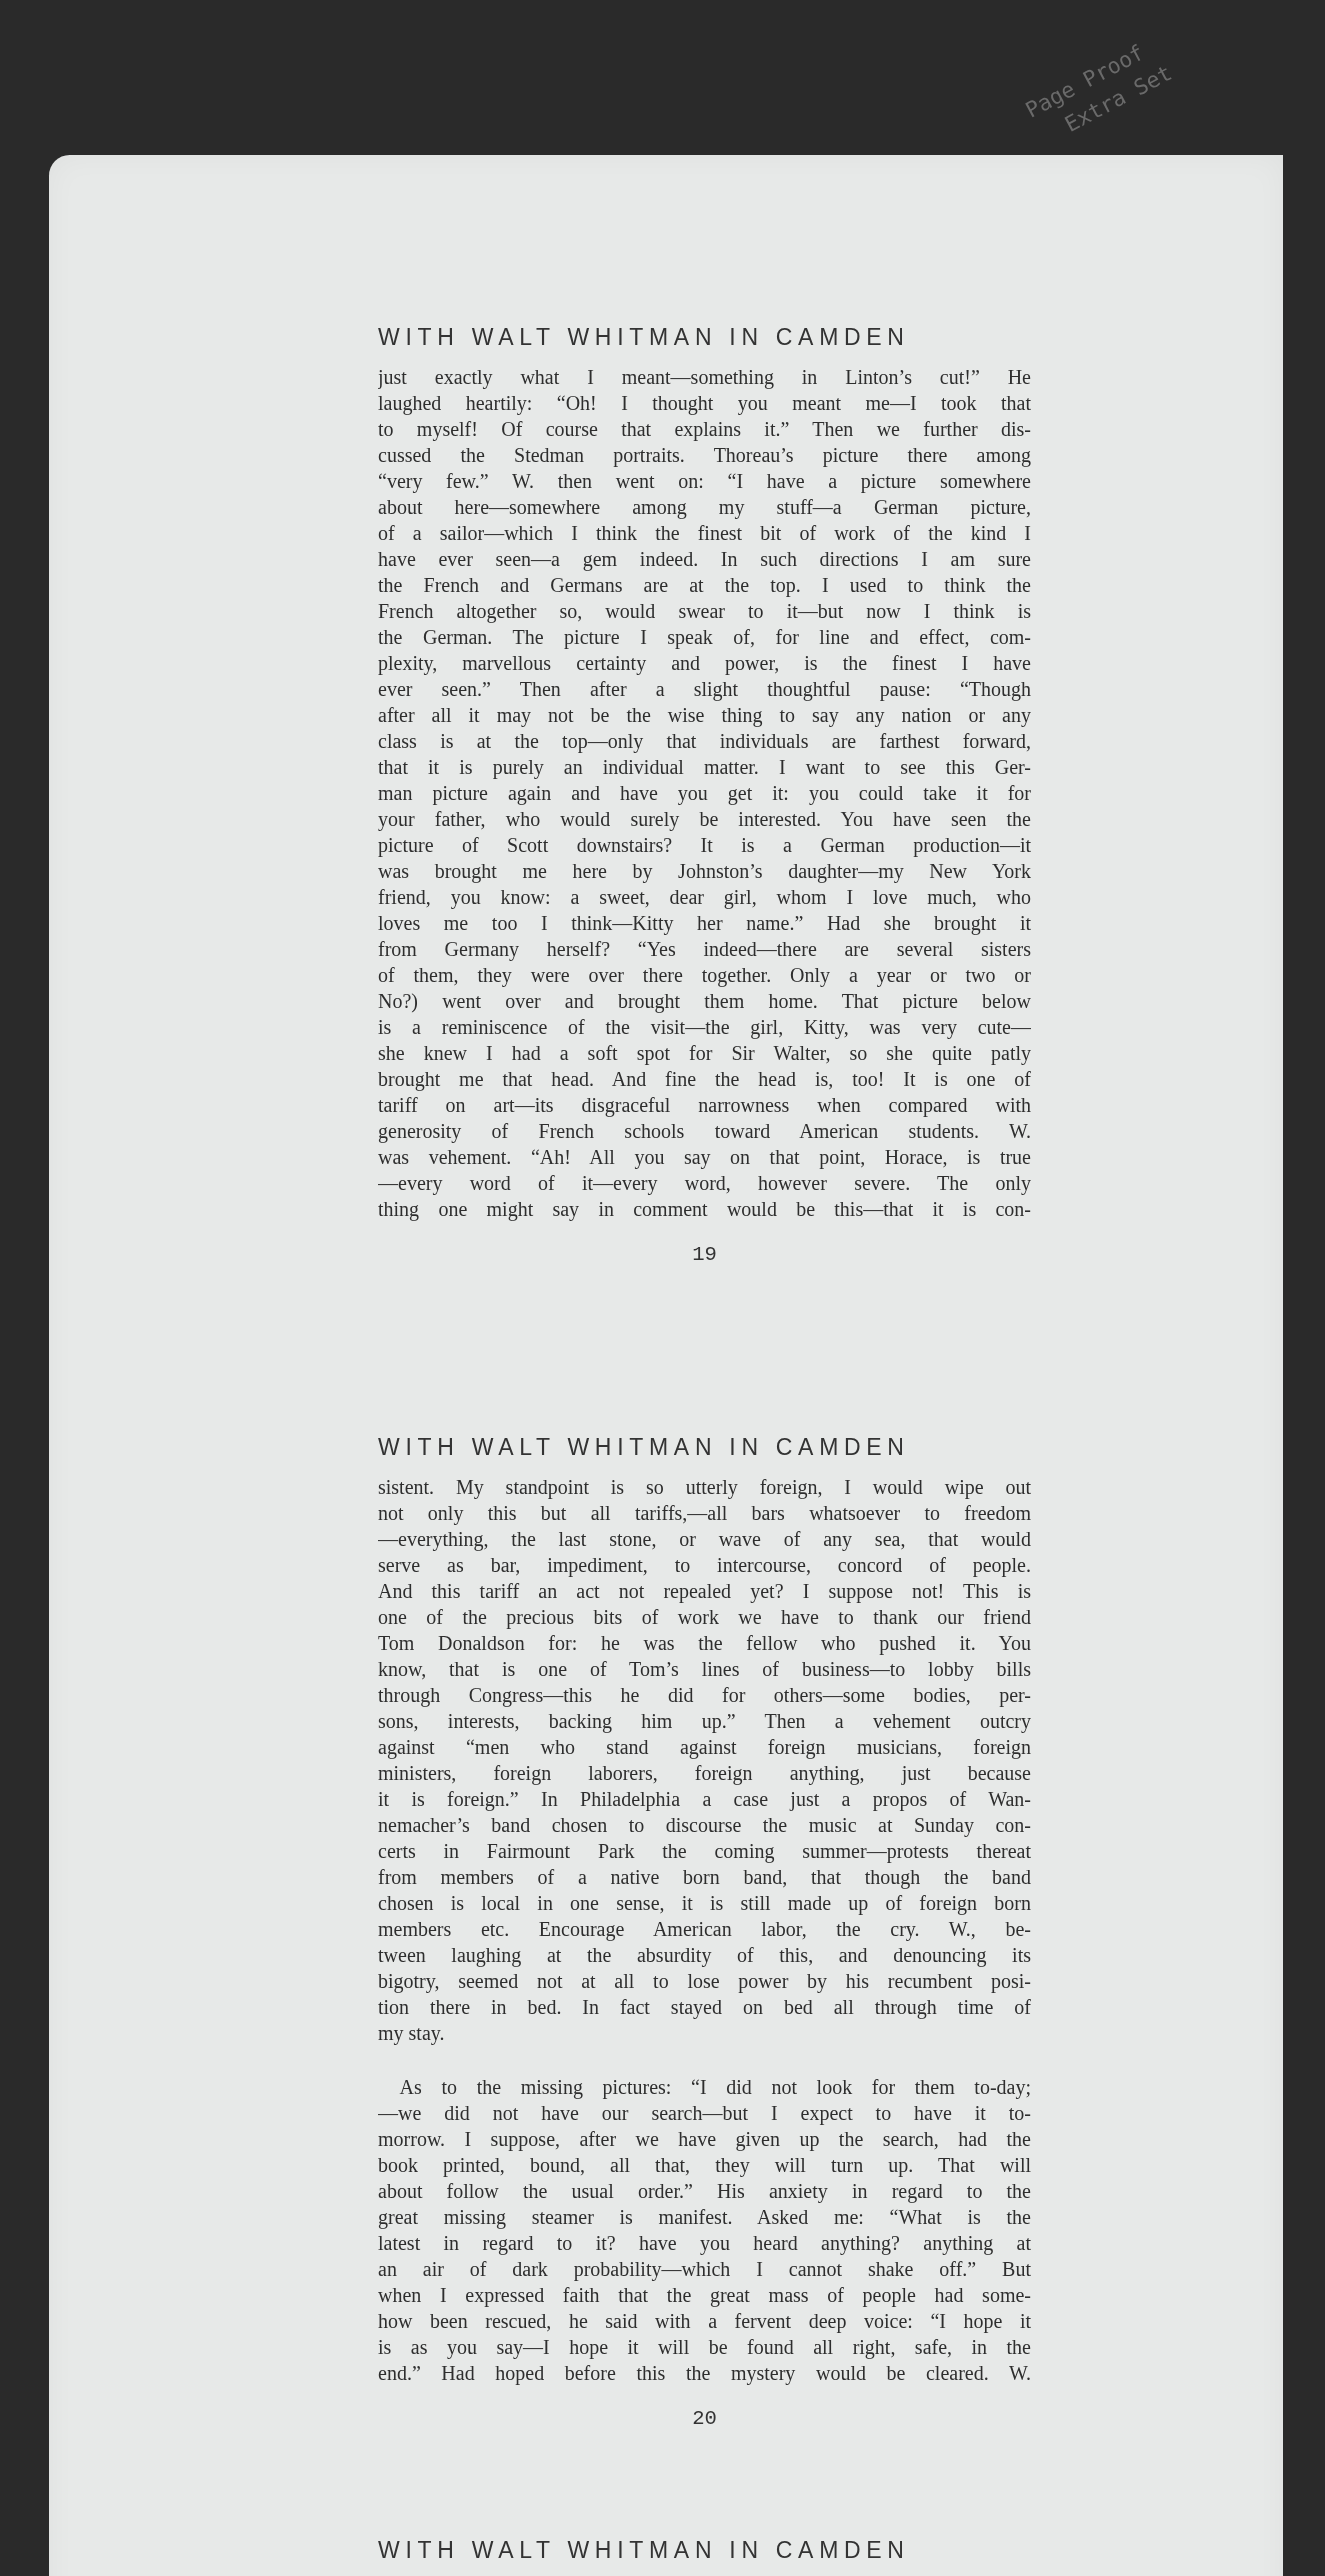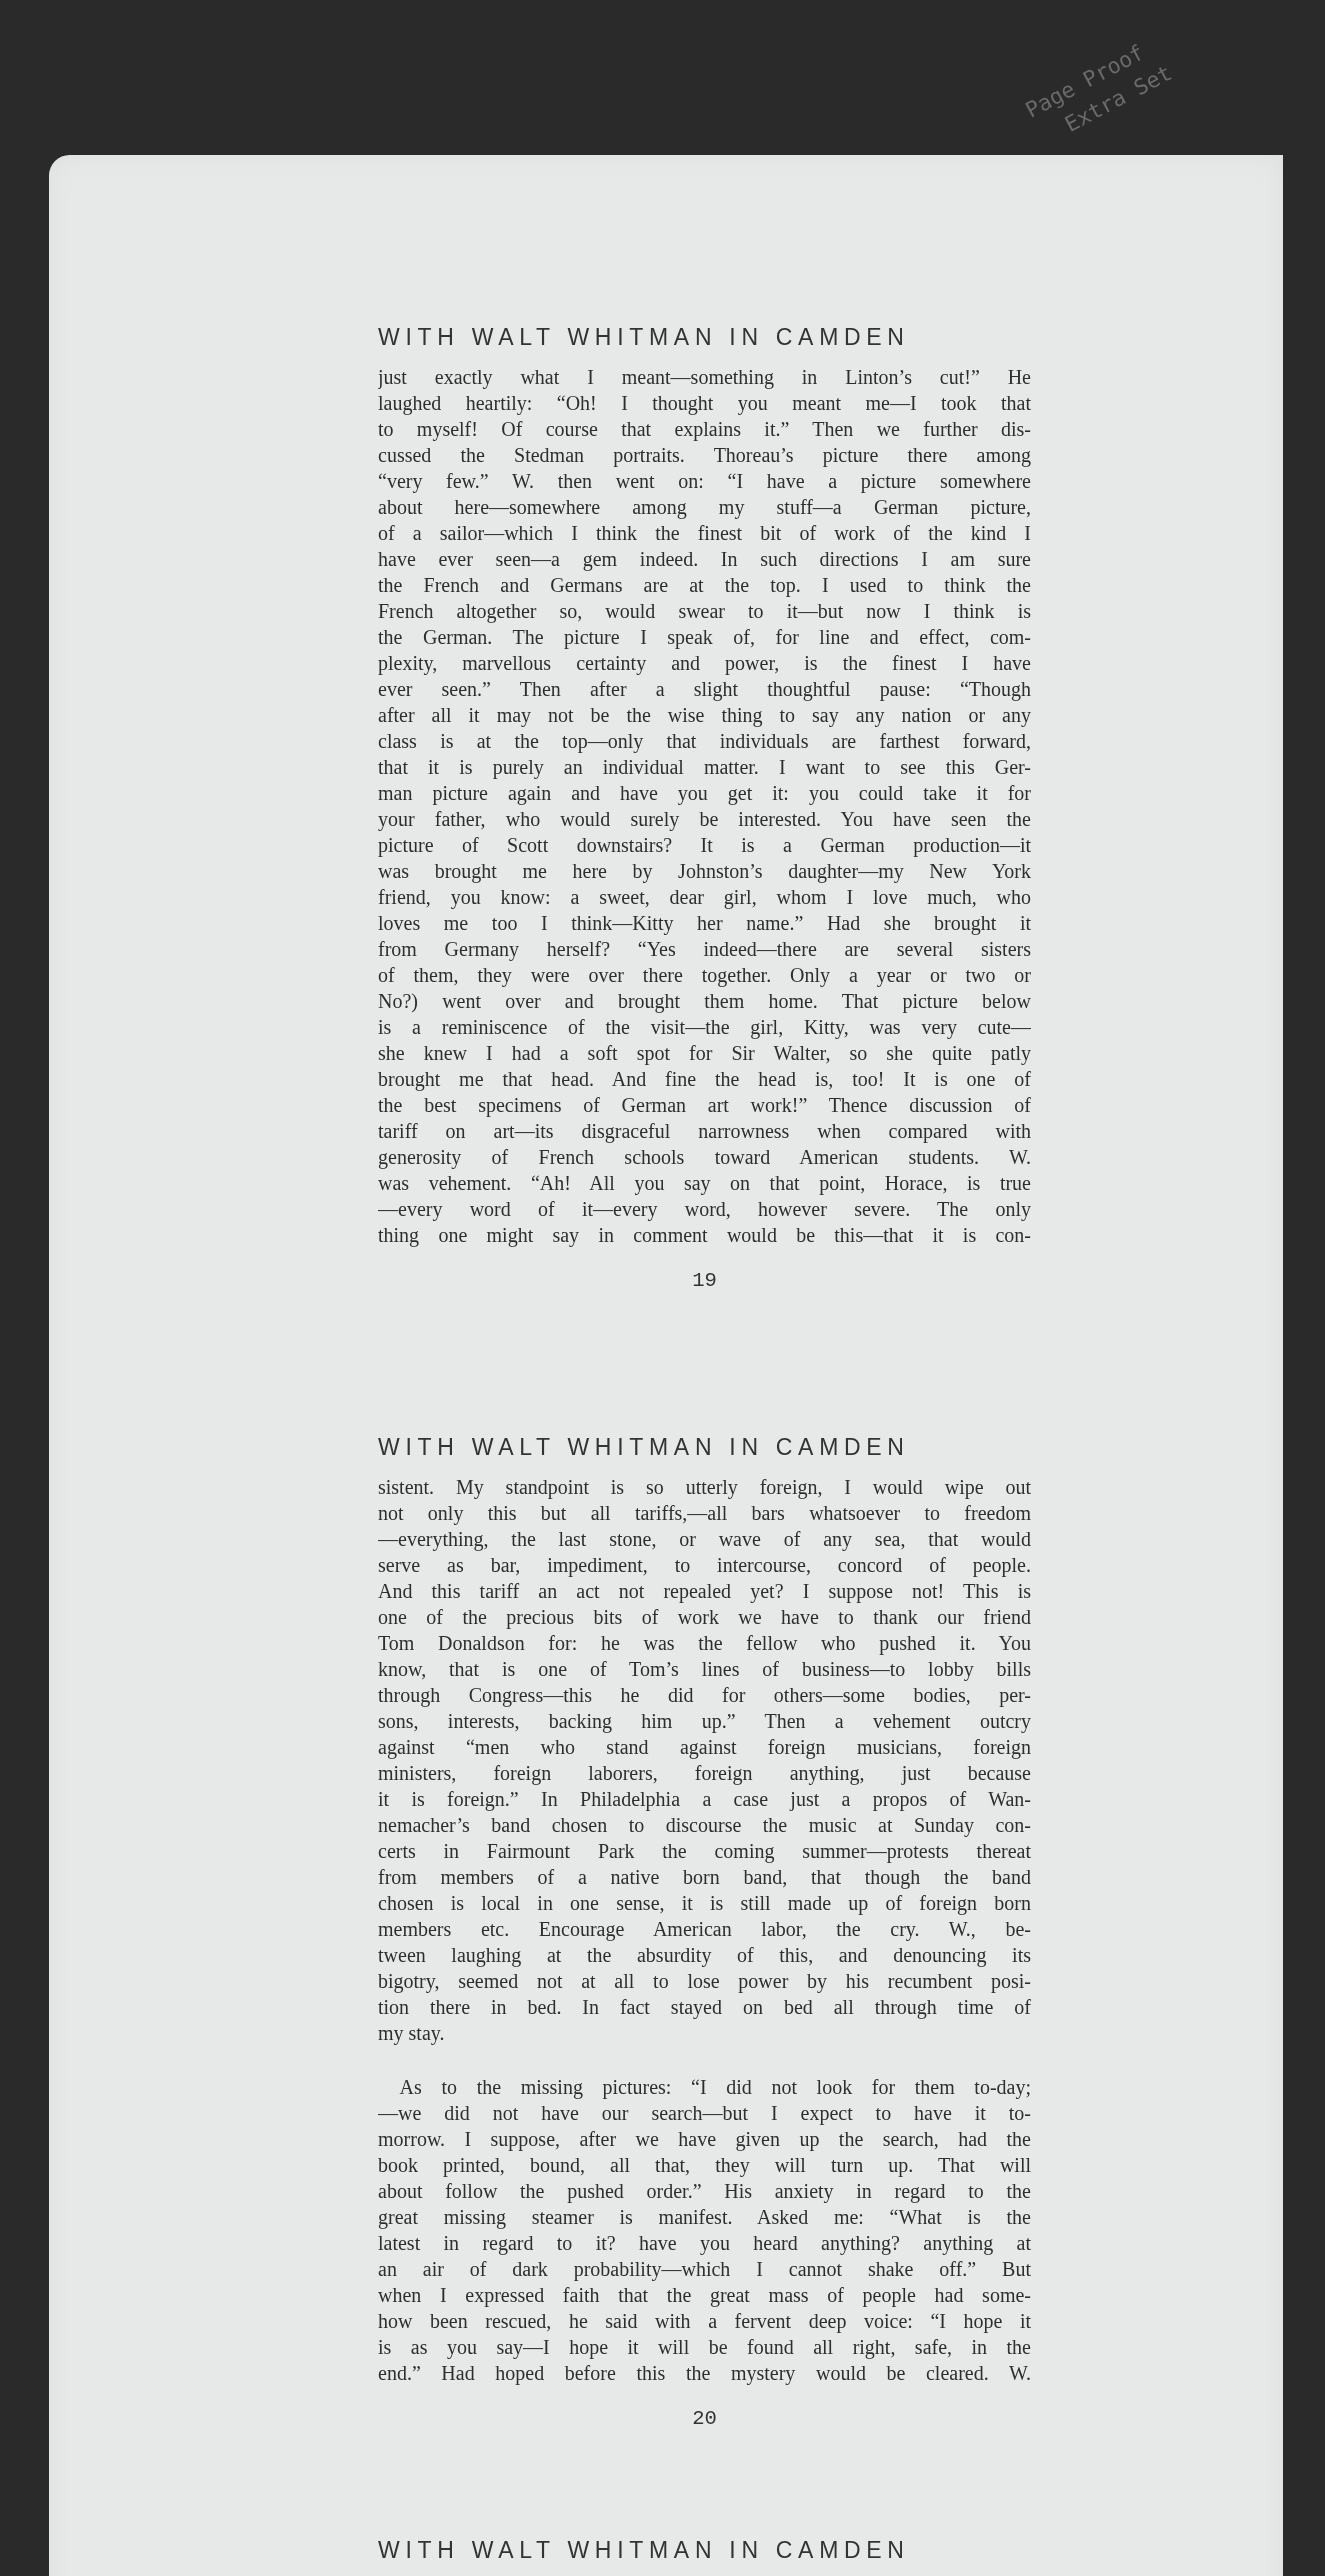--- a/index.html
+++ b/index.html
@@ -99,21 +99,20 @@
       <div class="line">picture of Scott downstairs? It is a German production—it</div>
       <div class="line">was brought me here by Johnston’s daughter—my New York</div>
       <div class="line">friend, you know: a sweet, dear girl, whom I love much, who</div>
       <div class="line">loves me too I think—Kitty her name.” Had she brought it</div>
       <div class="line">from Germany herself? “Yes indeed—there are several sisters</div>
       <div class="line">of them, they were over there together. Only a year or two or</div>
       <div class="line">No?) went over and brought them home. That picture below</div>
       <div class="line">is a reminiscence of the visit—the girl, Kitty, was very cute—</div>
       <div class="line">she knew I had a soft spot for Sir Walter, so she quite patly</div>
       <div class="line">brought me that head. And fine the head is, too! It is one of</div>
-      <div class="line">the best specimens of German art work!” Thence discussion of</div>
       <div class="line">tariff on art—its disgraceful narrowness when compared with</div>
       <div class="line">generosity of French schools toward American students. W.</div>
       <div class="line">was vehement. “Ah! All you say on that point, Horace, is true</div>
       <div class="line">—every word of it—every word, however severe. The only</div>
       <div class="line">thing one might say in comment would be this—that it is con-</div>
     </div>
   <div class="folio">19</div>
 </div>
 
 <div class="block" style="top:1432px;">
@@ -138,21 +137,21 @@
       <div class="line">chosen is local in one sense, it is still made up of foreign born</div>
       <div class="line">members etc. Encourage American labor, the cry. W., be-</div>
       <div class="line">tween laughing at the absurdity of this, and denouncing its</div>
       <div class="line">bigotry, seemed not at all to lose power by his recumbent posi-</div>
       <div class="line">tion there in bed. In fact stayed on bed all through time of</div>
       <div class="line last">my stay.</div>
       <div class="line indent">As to the missing pictures: “I did not look for them to-day;</div>
       <div class="line">—we did not have our search—but I expect to have it to-</div>
       <div class="line">morrow. I suppose, after we have given up the search, had the</div>
       <div class="line">book printed, bound, all that, they will turn up. That will</div>
-      <div class="line">about follow the pushed order.” His anxiety in regard to the</div>
+      <div class="line">about follow the usual order.” His anxiety in regard to the</div>
       <div class="line">great missing steamer is manifest. Asked me: “What is the</div>
       <div class="line">latest in regard to it? have you heard anything? anything at</div>
       <div class="line">an air of dark probability—which I cannot shake off.” But</div>
       <div class="line">when I expressed faith that the great mass of people had some-</div>
       <div class="line">how been rescued, he said with a fervent deep voice: “I hope it</div>
       <div class="line">is as you say—I hope it will be found all right, safe, in the</div>
       <div class="line">end.” Had hoped before this the mystery would be cleared. W.</div>
     </div>
   <div class="folio">20</div>
 </div>

